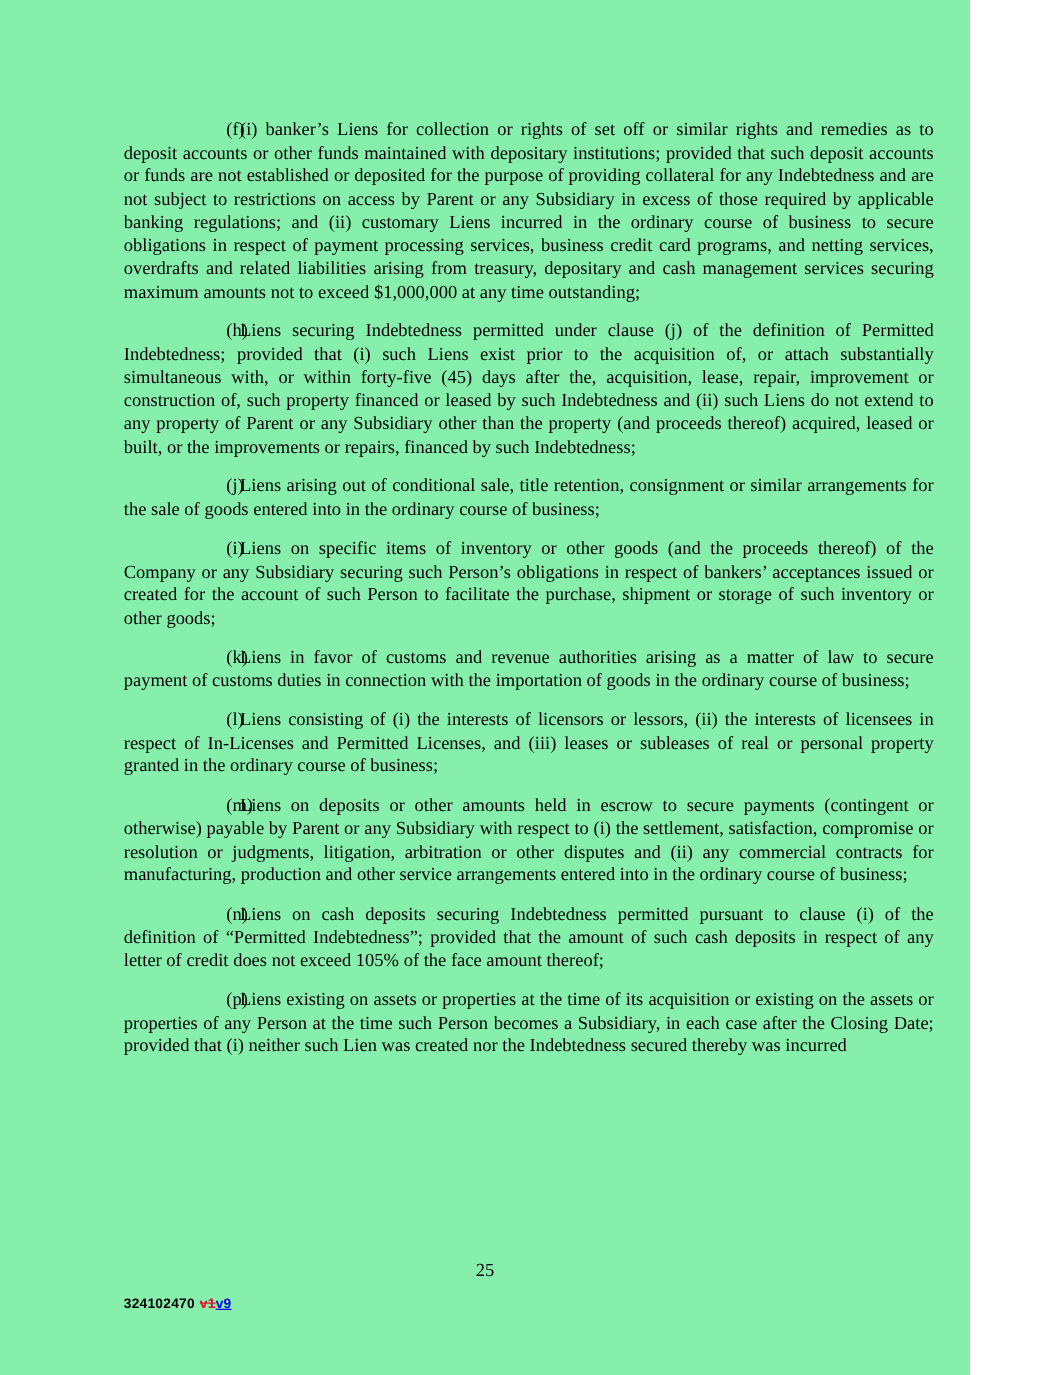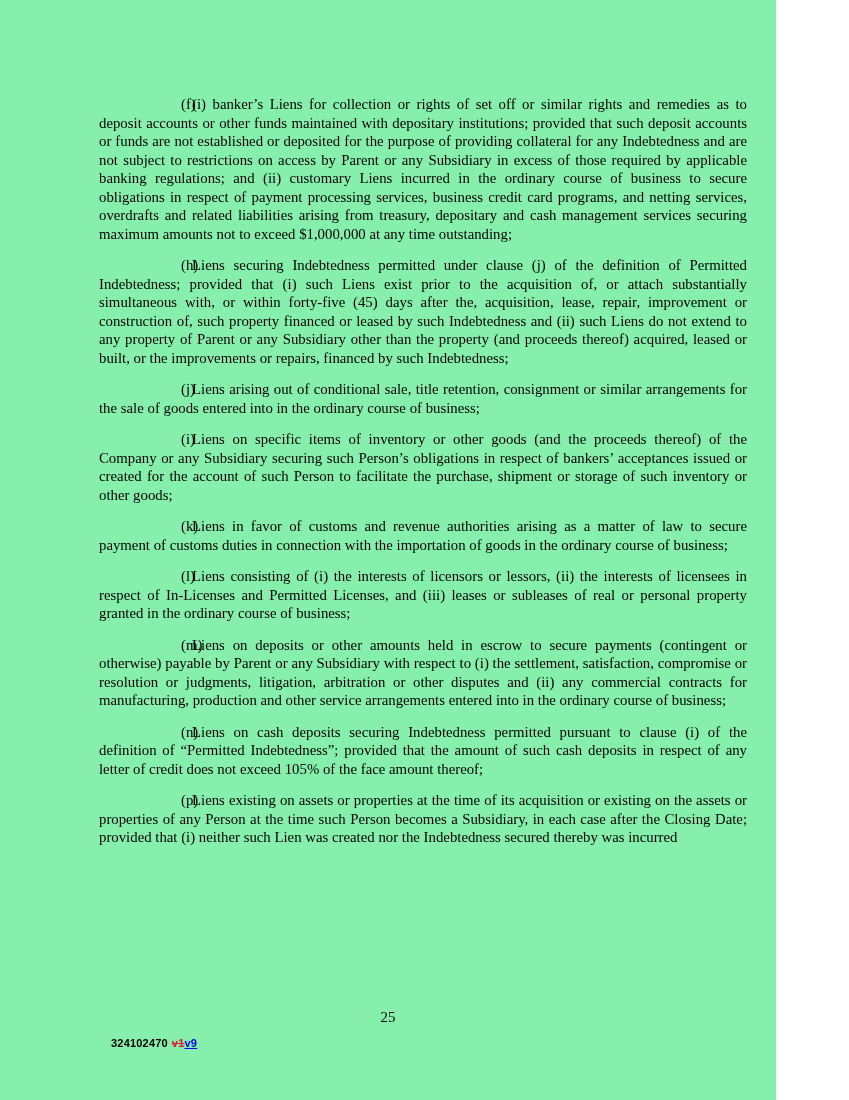--- a/index.html
+++ b/index.html
@@ -38,21 +38,21 @@
   }
   .footer {
     position: absolute;
     top: 1034px;
     left: 99px;
     font-family: "Liberation Sans", sans-serif;
     font-size: 11px;
     font-weight: bold;
     letter-spacing: 0.2px;
   }
-  .doc-id { color: #000000; margin-left: 12px; }
+  .doc-id { color: #000000; }
   .ver-del {
     color: #e8112d;
     text-decoration: line-through;
     margin-left: 4px;
   }
   .ver-ins {
     color: #0000ee;
     text-decoration: underline;
   }
 </style>

